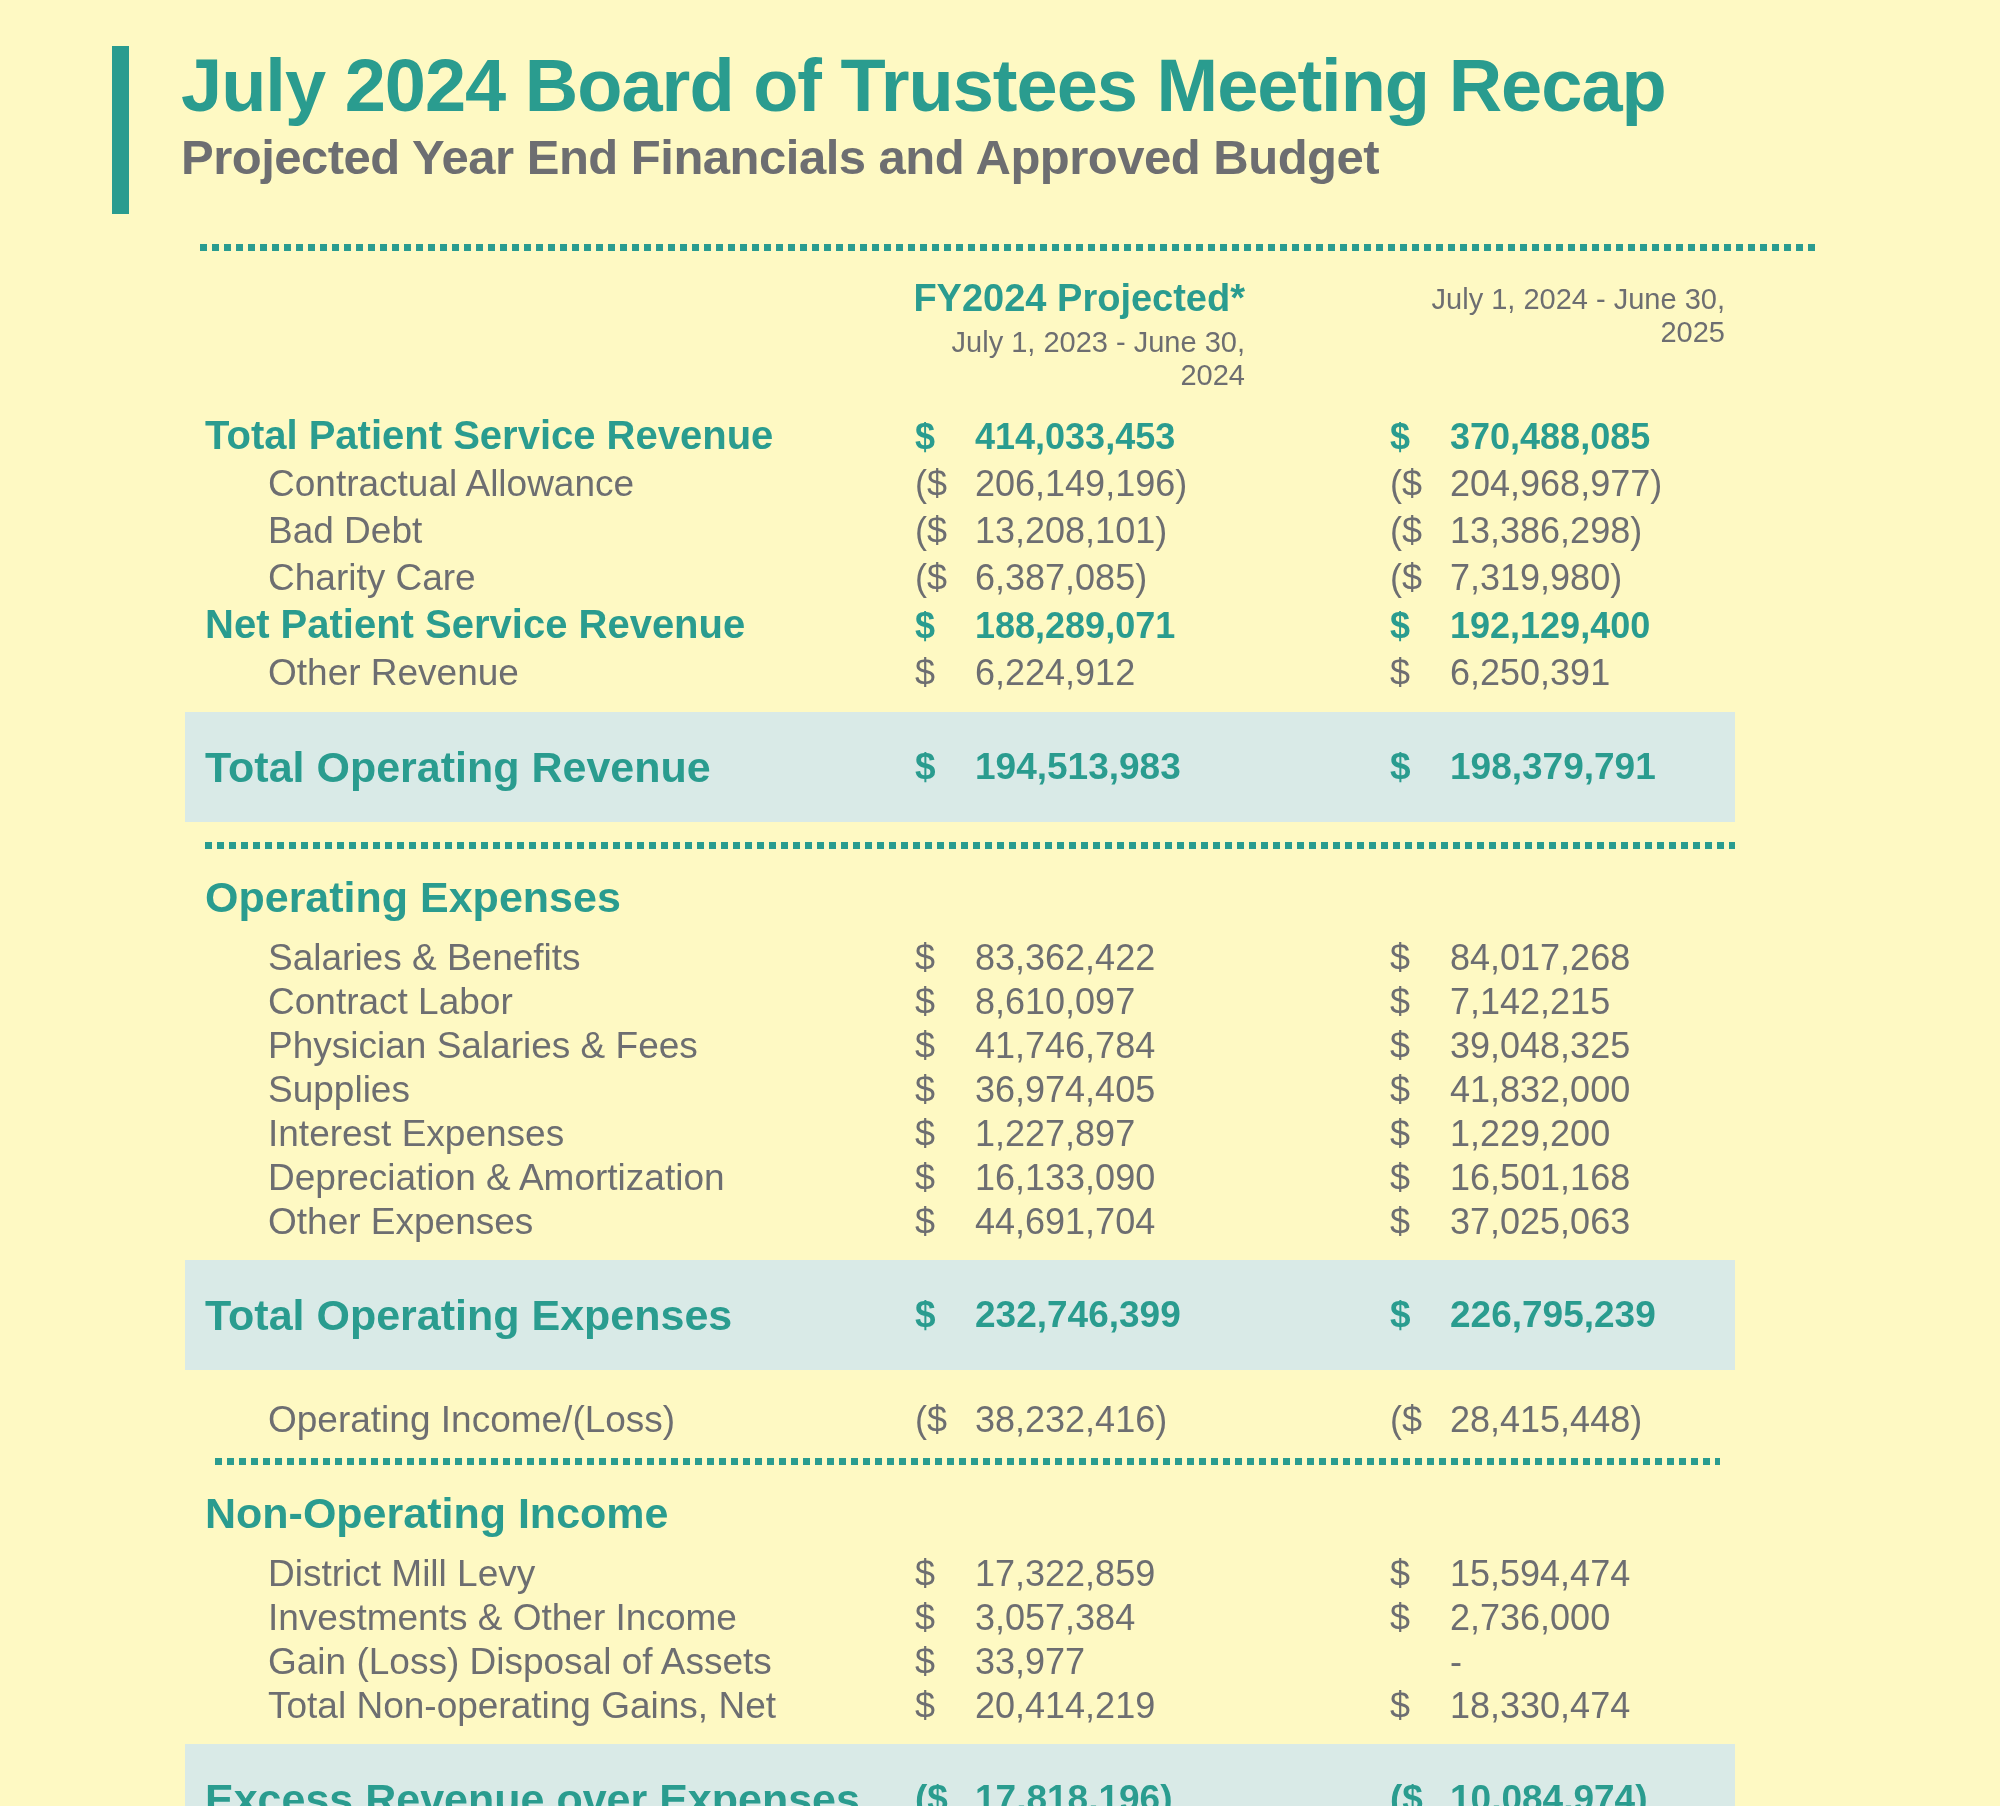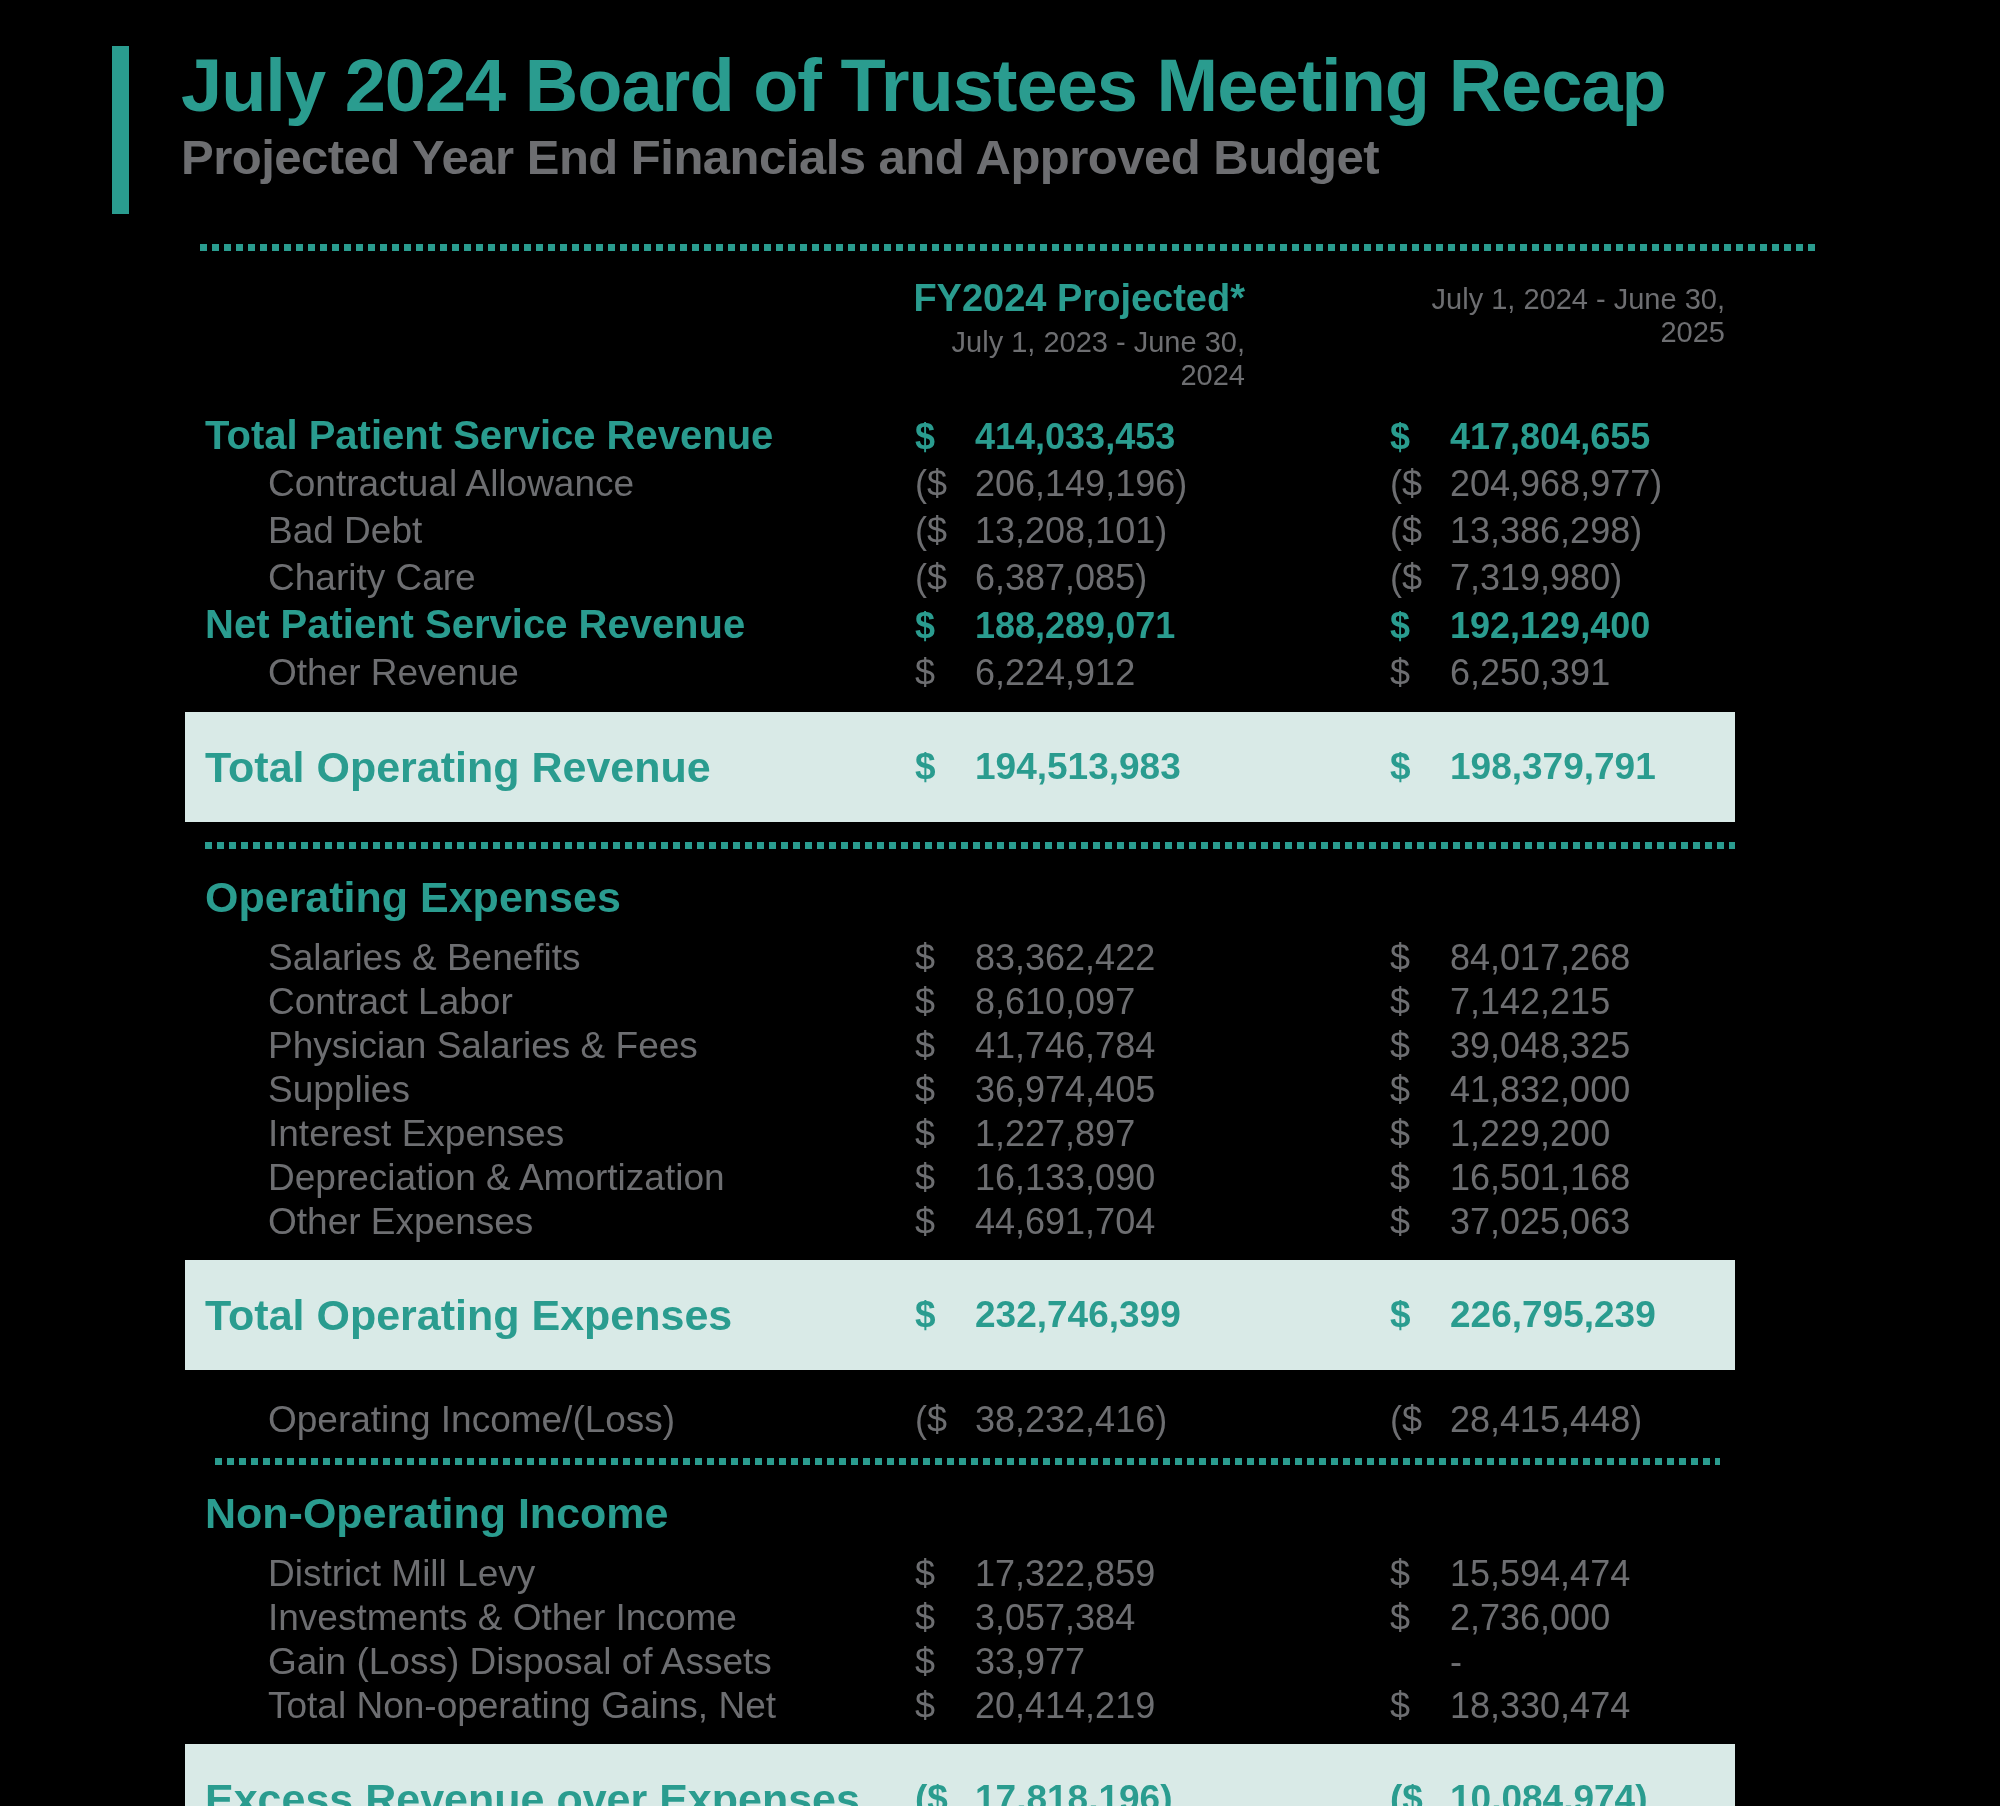--- a/index.html
+++ b/index.html
@@ -3,21 +3,21 @@
 <meta charset="utf-8">
 <style>
   :root{
     --accent:#2a9c8f;
     --band:#d9eae7;
     --gray:#6d6e71;
     --dark:#231f20;
   }
   *{box-sizing:border-box;}
   body{margin:0;background:#ffffff;font-family:"Liberation Sans", sans-serif;}
-  .page{position:relative;width:2000px;height:1806px;overflow:hidden;background:#000000;padding-top:46px;}
+  .page{position:relative;width:2000px;height:1806px;overflow:hidden;background:#fef9c3;padding-top:46px;}
 
   
   .masthead{display:flex;margin-left:112px;margin-right:100px;}
   .title-bar{width:17px;background:var(--accent);height:168px;flex:0 0 17px;}
   .title-text{padding-left:52px;}
   .page-title{margin:0;color:var(--accent);font-size:74px;font-weight:bold;letter-spacing:-1px;line-height:1.08;}
   .page-subtitle{margin:6px 0 0 0;color:var(--gray);font-size:49px;font-weight:bold;letter-spacing:-0.5px;line-height:1.05;}
 
   
   .dotted{height:7px;background:repeating-linear-gradient(90deg,var(--accent) 0 7px,transparent 7px 12px);}
@@ -84,21 +84,21 @@
 
   <div class="spacer20"></div>
 
   <div class="sectionA">
     <div class="row strong">
       <div class="lbl">Total Patient Service Revenue</div>
       <div class="sym">$</div>
       <div class="val">414,033,453</div>
       <div class="colgap"></div>
       <div class="sym s2">$</div>
-      <div class="val v2">417,804,655</div>
+      <div class="val v2">370,488,085</div>
     </div>
     <div class="row">
       <div class="lbl ind">Contractual Allowance</div>
       <div class="sym">($</div>
       <div class="val">206,149,196)</div>
       <div class="colgap"></div>
       <div class="sym s2">($</div>
       <div class="val v2">204,968,977)</div>
     </div>
     <div class="row">

